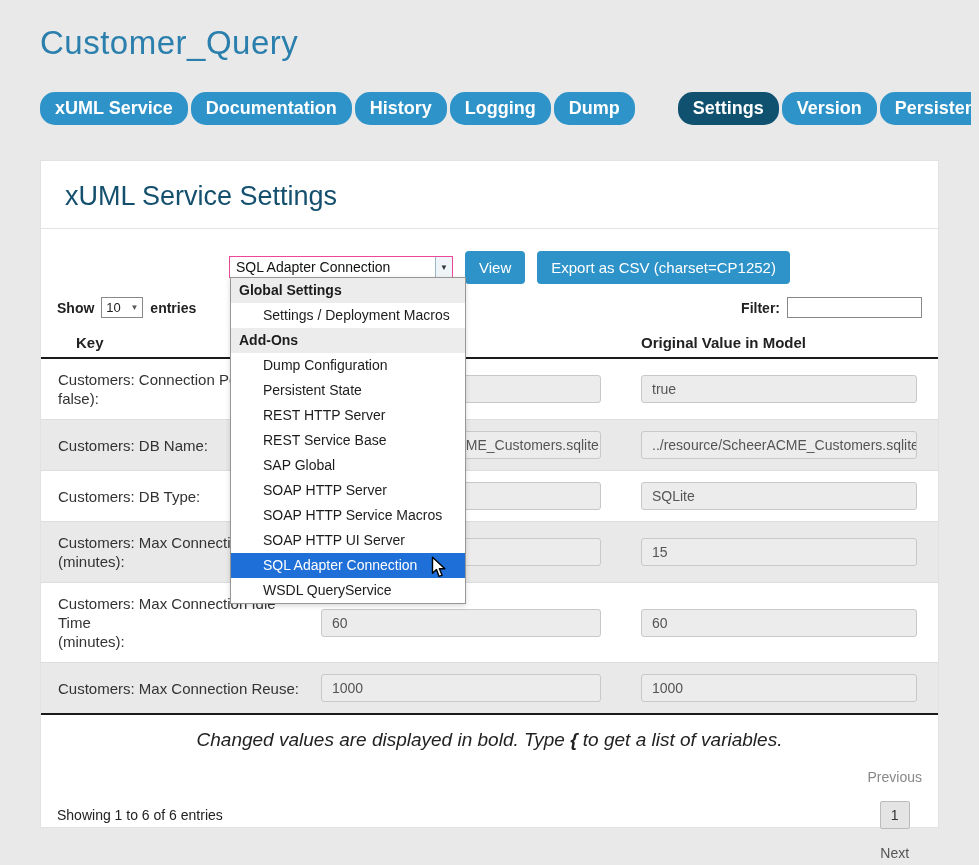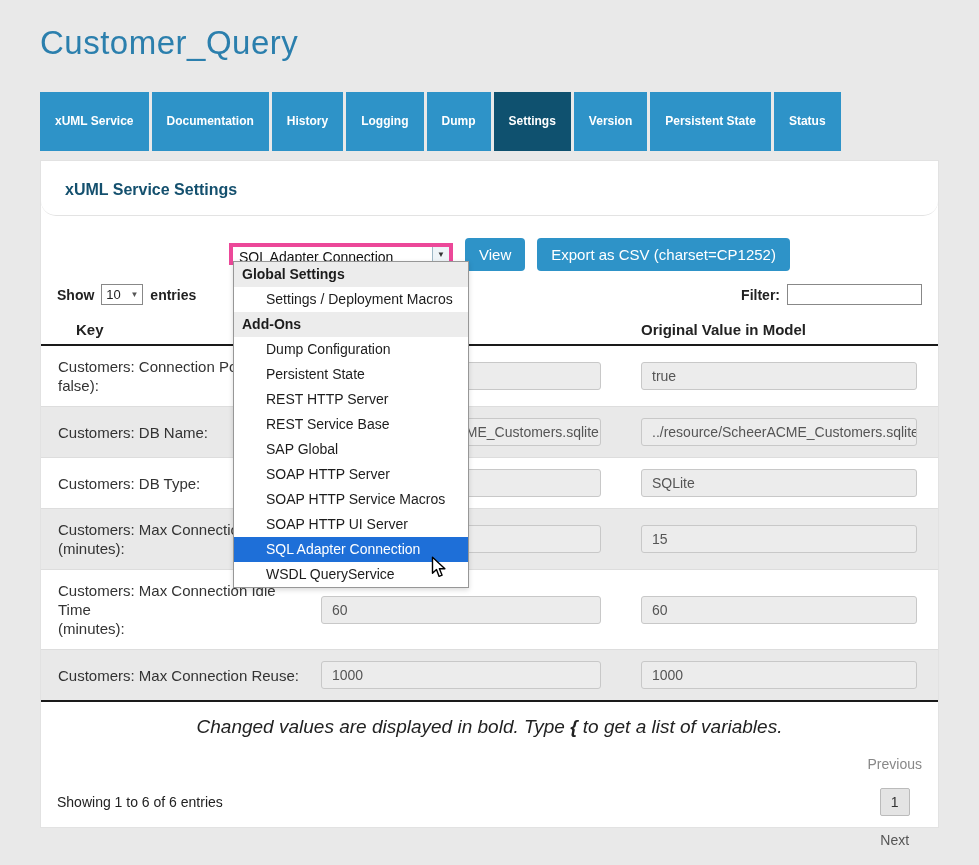--- a/index.html
+++ b/index.html
@@ -13,44 +13,43 @@
 
   
   .page-title {
     position:absolute; left:40px; top:24px;
     font-size:33px; font-weight:400; color:#2b7fad; letter-spacing:0.5px;
   }
 
   
   .tabs { position:absolute; left:40px; top:92px; display:flex; gap:3px; }
   .tab {
-    background:#2e93c8; color:#fff; font-size:12px; font-weight:bold;
-    padding:21px 15px; line-height:17px; white-space:nowrap; cursor:default;
-  }
-  .tab.active { background:#0f516f; }
+    background:#2e93c8; color:#fff; font-size:18px; font-weight:bold;
+    padding:8px 15px; line-height:17px; white-space:nowrap; cursor:default;border-radius:15px;
+  }
+  .tab.active { background:#0f516f;margin-left:40px; }
 
   
   .card {
     position:absolute; left:40px; top:160px; width:899px; height:668px;
     background:#ffffff; border:1px solid #e2e2e2;
   }
   .card-heading {
-    padding:20px 24px 16px; font-size:16px; font-weight:bold; color:#14506e;
+    padding:20px 24px 16px; font-size:27px; font-weight:normal; color:#14506e;
     border-bottom:1px solid #e3e3e3;
-    border-radius:15px;
   }
 
   
   .controls-row {
     position:relative; margin-top:20px; height:36px;
     display:flex; align-items:center; gap:12px; padding-left:188px;
   }
   .select-mimic {
     position:relative; width:224px; height:22px; background:#fff;
-    border:4px solid #ec4899; display:flex; align-items:stretch;
+    border:1px solid #ec4899; display:flex; align-items:stretch;
     font-size:14px; color:#111;
   }
   .select-text { flex:1; padding:2px 6px; white-space:nowrap; overflow:hidden; line-height:16px; }
   .select-arrow {
     width:17px; border-left:1px solid #9db7c6; background:#eef4f8;
     display:flex; align-items:center; justify-content:center;
     font-size:8px; color:#333;
   }
   .btn {
     background:#2e93c8; color:#fff; border:none; border-radius:4px;

